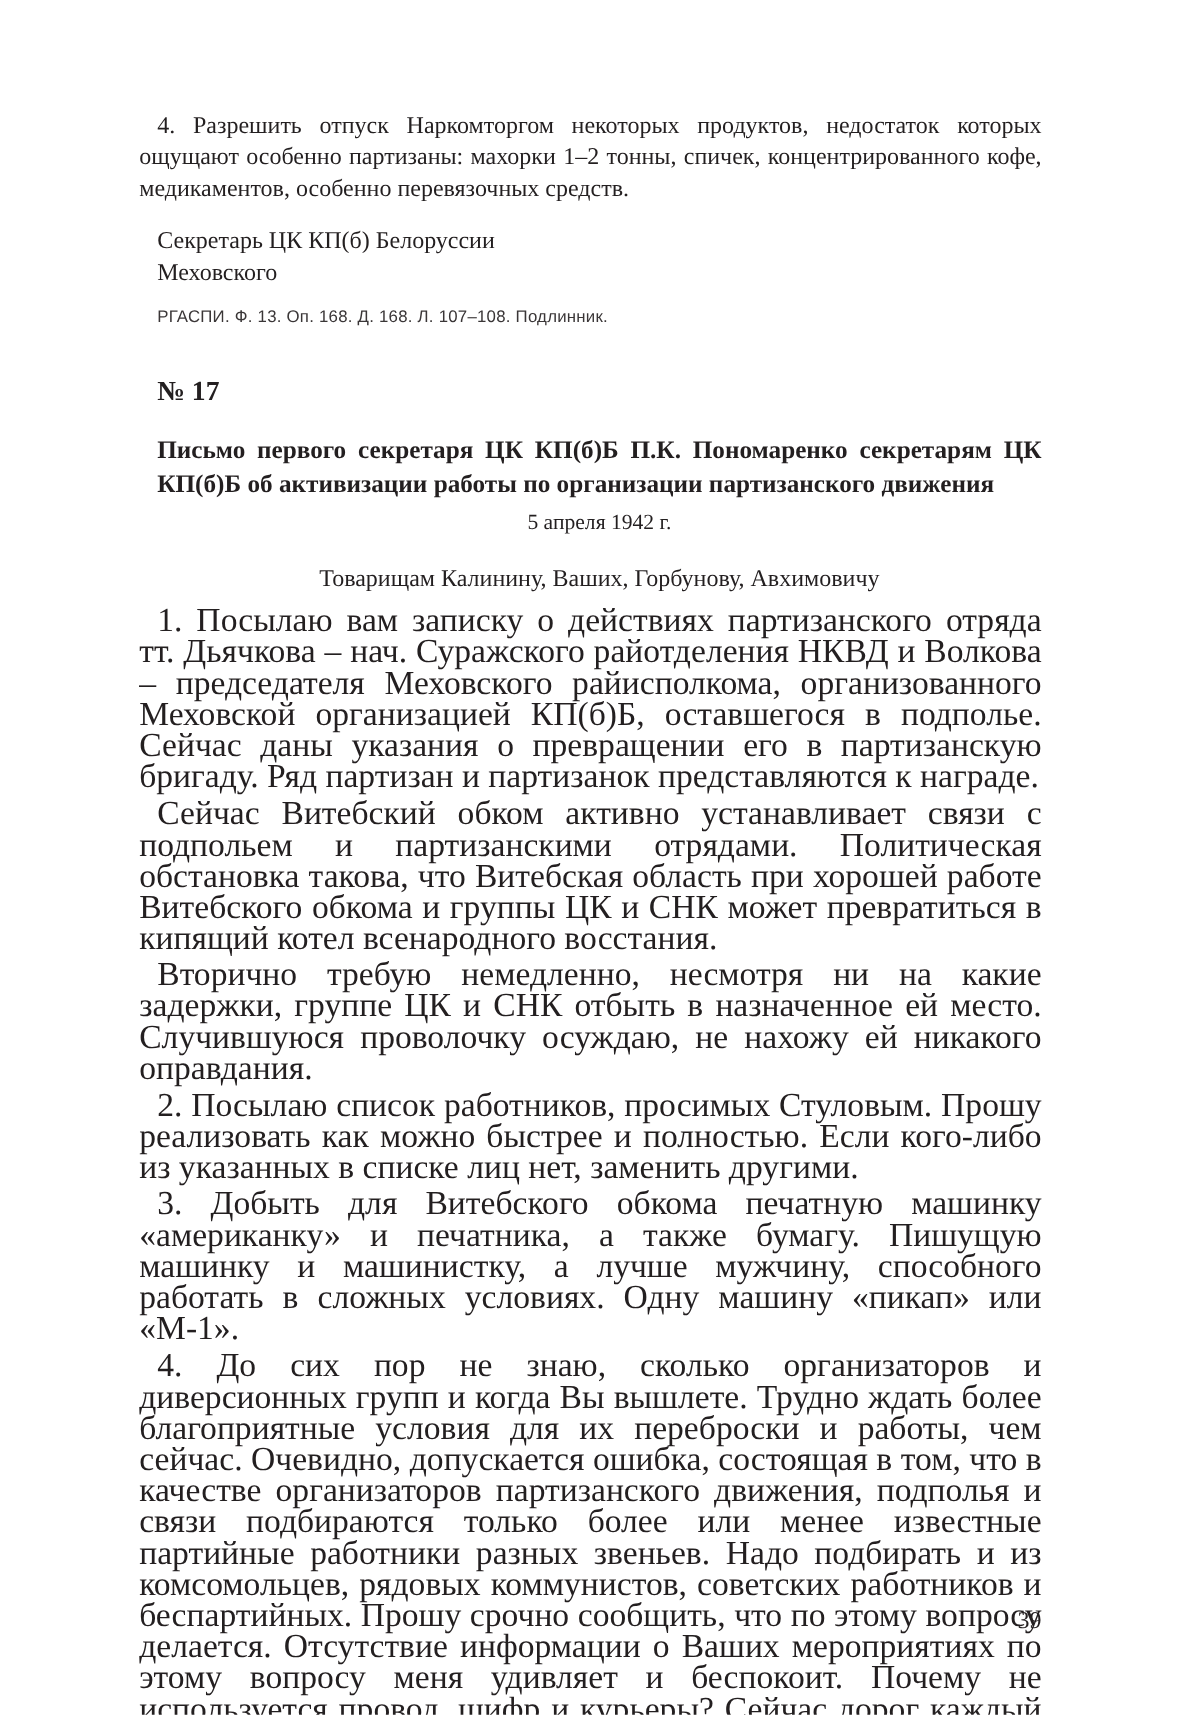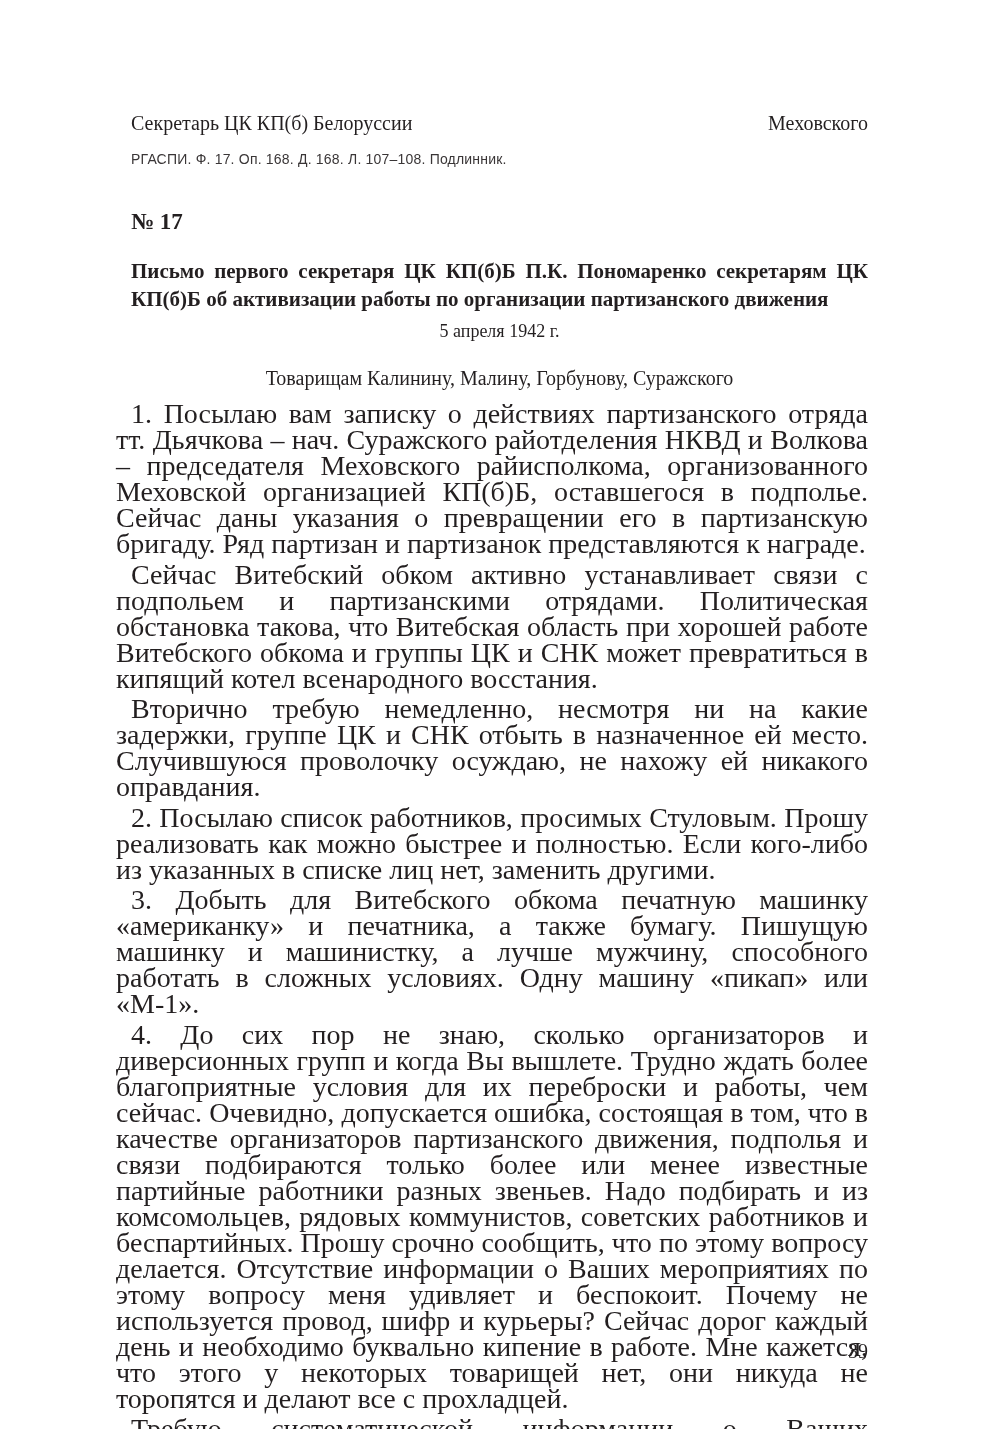--- a/index.html
+++ b/index.html
@@ -111,45 +111,46 @@
       text-indent: 0 !important;
     }
   </style>
   <style>
     
     .page { left: 116px; width: 752px; }
     .top-block p.indent-first,
     .body-text p.indent-first {
       text-indent: 15px !important;
     }
-    .signature { padding-left: 15px; }
+    .signature { padding-left: 15px; flex-direction: column; }
     .source { padding-left: 15px; }
     .doc-number, .doc-title, .doc-date, .addressee { padding-left: 15px; }
     .doc-title { padding-left: 15px; margin-top: 21px; }
   </style>
 </head>
 <body>
 
 <div class="page">
 
   <div class="top-block">
+    <p class="indent-first" style="hyphens:auto;" lang="ru">4. Разрешить отпуск Наркомторгом некоторых продуктов, недостаток которых ощущают особенно партизаны: махорки 1–2 тонны, спичек, концентрированного кофе, медикаментов, особенно перевязочных средств.</p>
 
     <div class="signature">
       <span>Секретарь ЦК КП(б) Белоруссии</span>
       <span>Меховского</span>
     </div>
 
-    <div class="source">РГАСПИ. Ф. 17. Оп. 168. Д. 168. Л. 107–108. Подлинник.</div>
+    <div class="source">РГАСПИ. Ф. 13. Оп. 168. Д. 168. Л. 107–108. Подлинник.</div>
   </div>
 
   <div class="doc-number">№ 17</div>
   <div class="doc-title">Письмо первого секретаря ЦК КП(б)Б П.К. Пономаренко секретарям ЦК КП(б)Б об активизации работы по организации партизанского движения</div>
   <div class="doc-date">5 апреля 1942 г.</div>
 
-  <div class="addressee">Товарищам Калинину, Малину, Горбунову, Суражского</div>
+  <div class="addressee">Товарищам Калинину, Ваших, Горбунову, Авхимовичу</div>
 
   <div class="body-text" lang="ru" style="hyphens:auto;">
     <p class="indent-first">1. Посылаю вам записку о действиях партизанского отряда тт. Дьячкова – нач. Суражского райотделения НКВД и Волкова – председателя Меховского райисполкома, организованного Меховской организацией КП(б)Б, оставшегося в подполье.  Сейчас даны указания о превращении его в партизанскую бригаду. Ряд партизан и партизанок представляются к награде.</p>
     <p class="indent-first">Сейчас Витебский обком активно устанавливает связи с подпольем и партизанскими отрядами. Политическая обстановка такова, что Витебская область при хорошей работе Витебского обкома и группы ЦК и СНК может превратиться в кипящий котел всенародного восстания.</p>
     <p class="indent-first">Вторично требую немедленно, несмотря ни на какие задержки, группе ЦК и СНК отбыть в назначенное ей место. Случившуюся проволочку осуждаю, не нахожу ей никакого оправдания.</p>
     <p class="indent-first">2. Посылаю список работников, просимых Стуловым. Прошу реализовать как можно быстрее и полностью. Если кого-либо из указанных в списке лиц нет, заменить другими.</p>
     <p class="indent-first">3. Добыть для Витебского обкома печатную машинку «американку» и печатника, а также бумагу. Пишущую машинку и машинистку, а лучше мужчину, способного работать в сложных условиях. Одну машину «пикап» или «М-1».</p>
     <p class="indent-first">4. До сих пор не знаю, сколько организаторов и диверсионных групп и когда Вы вышлете. Трудно ждать более благоприятные условия для их переброски и работы, чем сейчас. Очевидно, допускается ошибка, состоящая в том, что в качестве организаторов партизанского движения, подполья и связи подбираются только более или менее известные партийные работники разных звеньев. Надо подбирать и из комсомольцев, рядовых коммунистов, советских работников и беспартийных. Прошу срочно сообщить, что по этому вопросу делается. Отсутствие информации о Ваших мероприятиях по этому вопросу меня удивляет и беспокоит. Почему не используется провод, шифр и курьеры? Сейчас дорог каждый день и необходимо буквально кипение в работе. Мне кажется, что этого у некоторых товарищей нет, они никуда не торопятся и делают все с прохладцей.</p>
     <p class="indent-first">Требую систематической информации о Ваших мероприятиях и периодических выездах ко мне.</p>
   </div>

